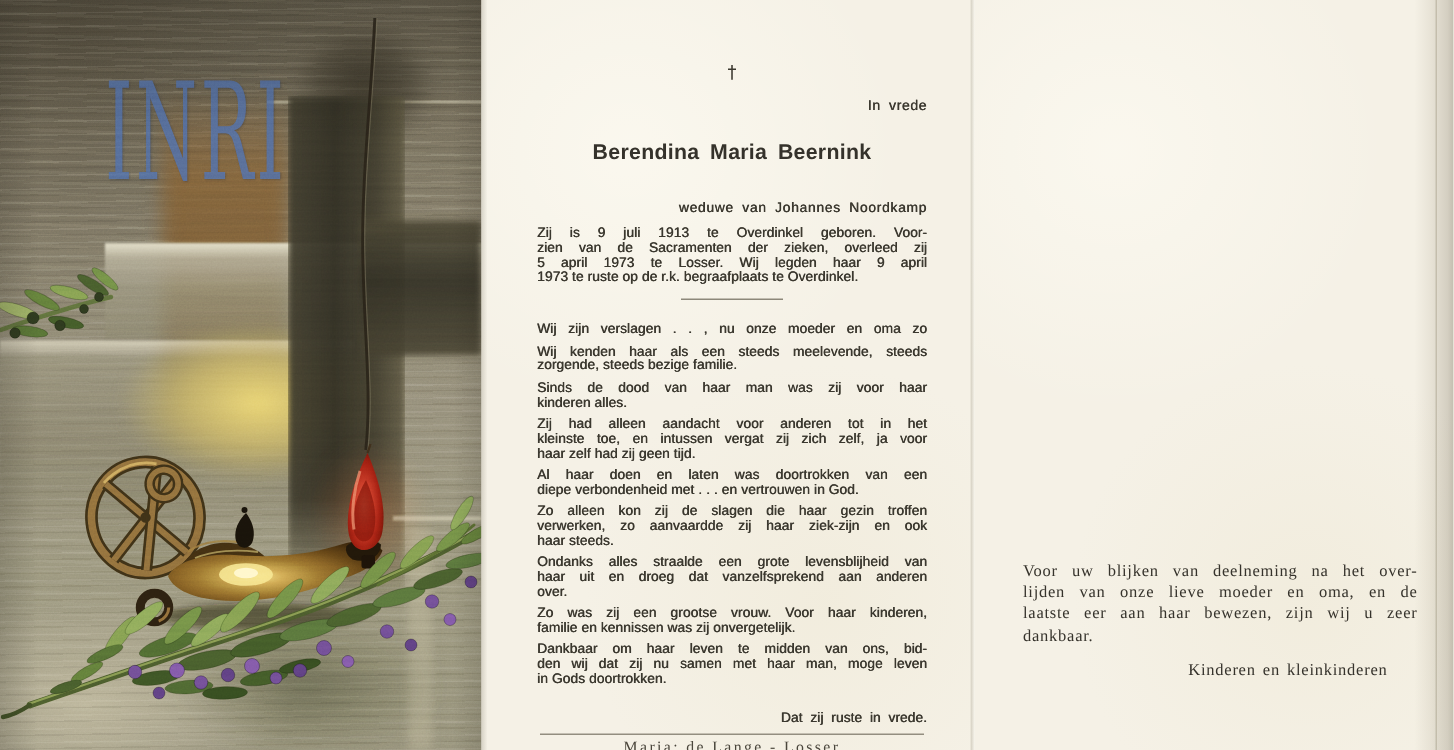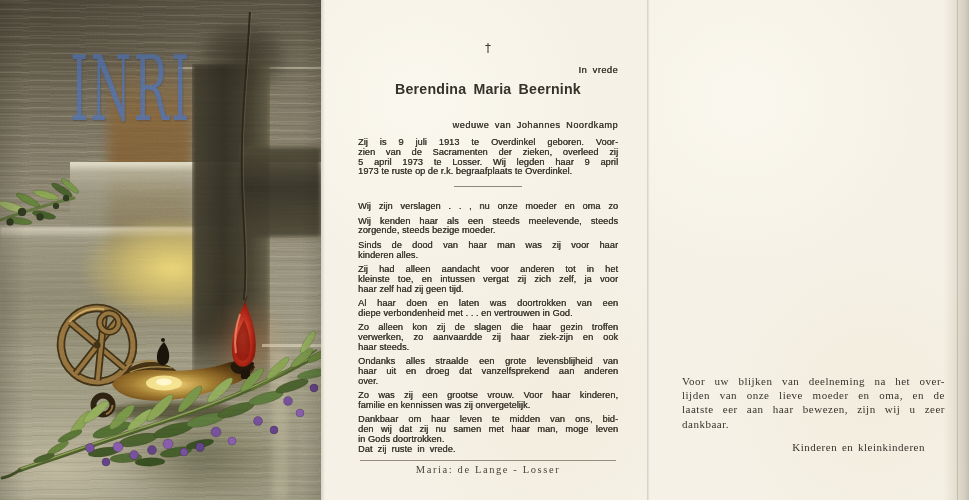--- a/index.html
+++ b/index.html
@@ -62,31 +62,31 @@
      linear-gradient(90deg, rgba(25,22,16,.16), transparent 8%, transparent 94%, rgba(25,22,16,.12));}
 
   
   .mid::before{content:"";position:absolute;left:0;top:0;bottom:0;width:4px;
      background:linear-gradient(90deg, rgba(90,85,65,.2), transparent);}
   .mid-content{position:absolute;left:37px;top:0;width:260px;color:#3b382f;
      font-size:9.2px;letter-spacing:.05px;}
   .thicken{text-shadow:.3px 0 0 currentColor;}
   .dagger{margin-top:42px;text-align:center;font-size:12px;line-height:12px;font-family:"DejaVu Sans",sans-serif;}
   .epigraph{margin-top:11px;text-align:right;font-size:9.4px;word-spacing:2.5px;letter-spacing:.4px;line-height:10px;}
-  .name{margin-top:7px;text-align:center;font-size:14.2px;font-weight:bold;letter-spacing:.2px;
+  .name{margin-top:20px;text-align:center;font-size:14.2px;font-weight:bold;letter-spacing:.2px;
      word-spacing:3px;line-height:15px;color:#35322b;}
   .subtitle{margin-top:23px;text-align:right;font-size:9.2px;word-spacing:2.5px;letter-spacing:.5px;line-height:10px;}
   .para{line-height:9.8px;margin:0;}
   .para .bulk{display:block;white-space:pre-line;text-align:justify;text-align-last:justify;}
   .para .last{display:block;white-space:nowrap;}
   .intro{margin-top:8px;}
   .sep-short{margin:9px auto 0;width:68px;height:0;border-top:1px solid #8d887a;}
   .body-start{margin-top:15px;}
   .bpara{margin-top:4.6px;}
-  .closing{margin-top:0;text-align:left;word-spacing:2.5px;line-height:9.8px;}
+  .closing{margin-top:16px;text-align:right;word-spacing:2.5px;line-height:9.8px;}
   .sep-long{margin:6px auto 0;width:256px;height:0;border-top:1px solid #938e80;}
   .printer{margin-top:3px;text-align:center;font-family:"Liberation Serif",serif;
      font-size:10.5px;letter-spacing:1.6px;color:#4a463c;line-height:12px;}
 
   
   .fold-line{left:0;top:0;bottom:0;width:3px;background:
      linear-gradient(90deg, rgba(120,112,88,.28), rgba(255,255,250,.4));}
   .edge-shade{right:0;top:0;bottom:0;width:26px;background:
      linear-gradient(90deg, rgba(0,0,0,0), rgba(120,108,82,.10) 40%, rgba(95,85,62,.22) 85%, rgba(80,72,52,.3));}
   .edge-crease{right:11px;top:0;bottom:0;width:1px;background:rgba(130,118,92,.3);}
@@ -284,21 +284,21 @@
         <span class="last">1973 te ruste op de r.k. begraafplaats te Overdinkel.</span>
       </p>
 
       <div class="sep-short"></div>
 
       <p class="para body-start thicken">
         <span class="bulk">Wij zijn verslagen . . , nu onze moeder en oma zo</span>
       </p>
       <p class="para bpara thicken">
         <span class="bulk">Wij kenden haar als een steeds meelevende, steeds</span>
-        <span class="last">zorgende, steeds bezige moeder.</span>
+        <span class="last">zorgende, steeds bezige familie.</span>
       </p>
       <p class="para bpara thicken">
         <span class="bulk">Sinds de dood van haar man was zij voor haar</span>
         <span class="last">kinderen alles.</span>
       </p>
       <p class="para bpara thicken">
         <span class="bulk">Zij had alleen aandacht voor anderen tot in het
 kleinste toe, en intussen vergat zij zich zelf, ja voor</span>
         <span class="last">haar zelf had zij geen tijd.</span>
       </p>

